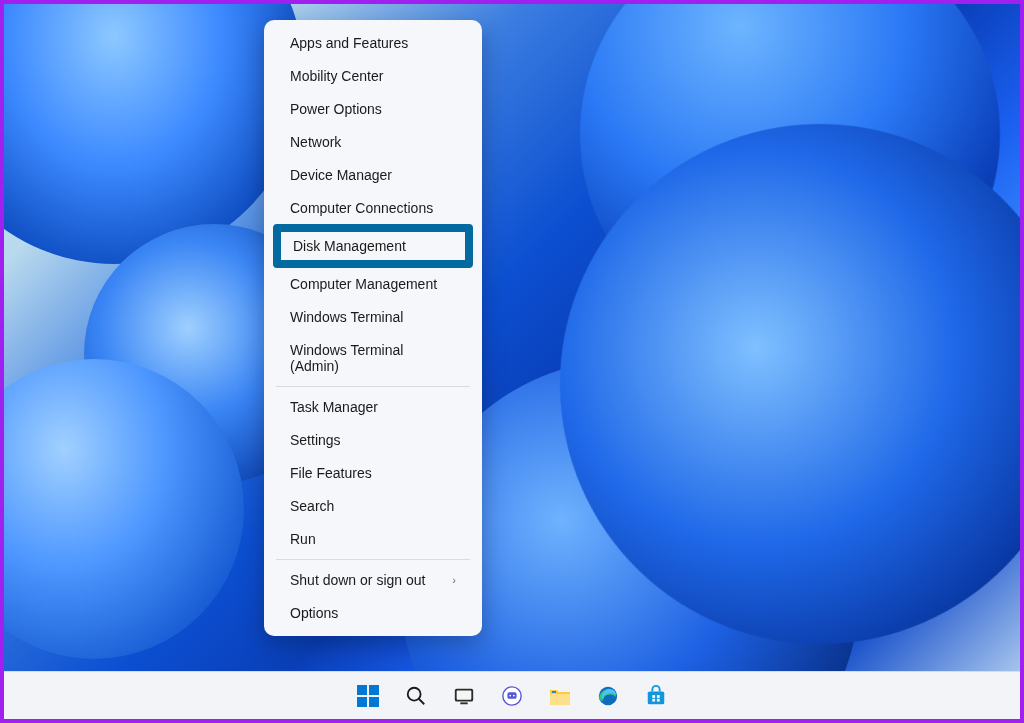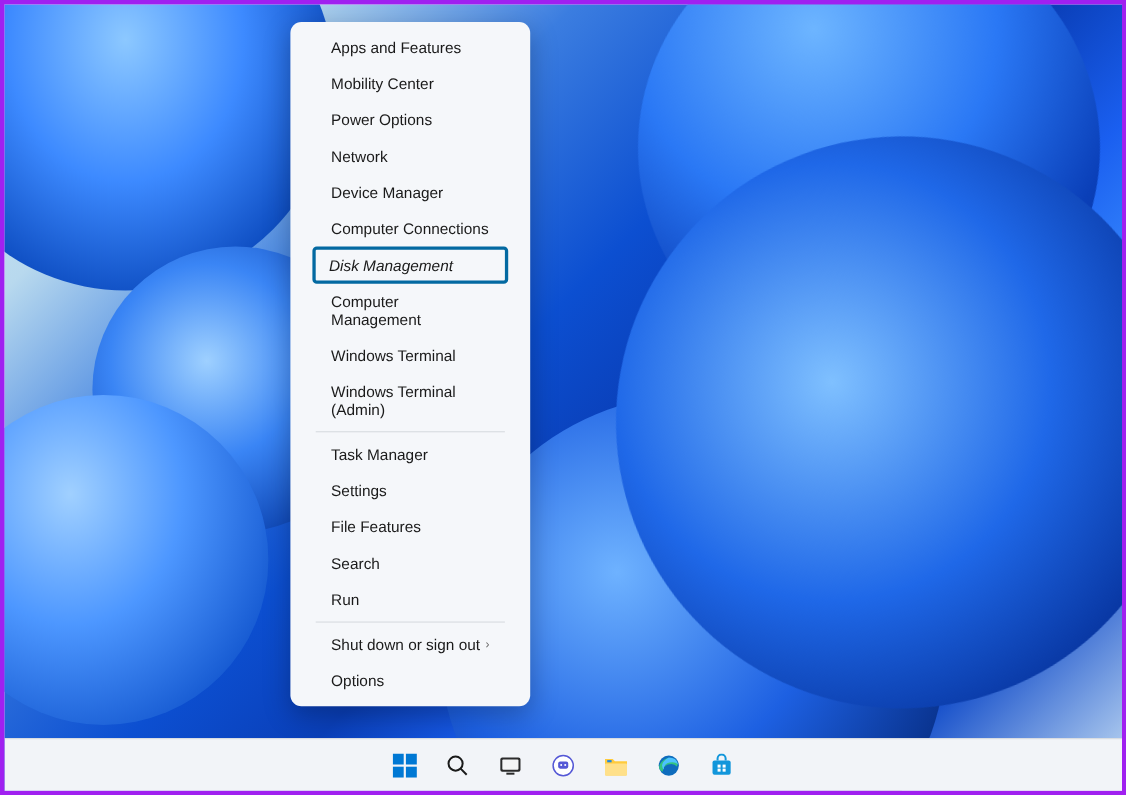--- a/index.html
+++ b/index.html
@@ -38,38 +38,37 @@
     .p6 { width: 260px; height: 260px; top: 220px; left: 80px; background: radial-gradient(ellipse at 40% 40%, #9ed0ff 0%, #3a85f5 40%, #0b42b0 80%);}
 
     .context-menu {
       position: absolute;
       left: 260px;
       top: 16px;
       width: 218px;
       background: #f5f7fa;
       border-radius: 10px;
       box-shadow: 0 8px 24px rgba(0,0,0,0.25);
-      padding: 6px 21px;
+      padding: 6px 10px;
     }
     .menu-item {
       padding: 8px 14px;
       font-size: 14px;
       color: #1a1a1a;
       cursor: default;
       border-radius: 4px;
       display: flex;
       align-items: center;
       justify-content: space-between;
       margin: 1px 2px;
     }
     .menu-item.highlighted {
-      border: 3px solid #0369a1;
+      border: 8px solid #0369a1;
       margin: -1px -1px;
       padding: 6px 12px;
-      font-style: italic;
     }
     .menu-separator {
       height: 1px;
       background: #d8dbe0;
       margin: 4px 2px;
     }
     .chevron {
       font-size: 11px;
       color: #6a6a6a;
     }

